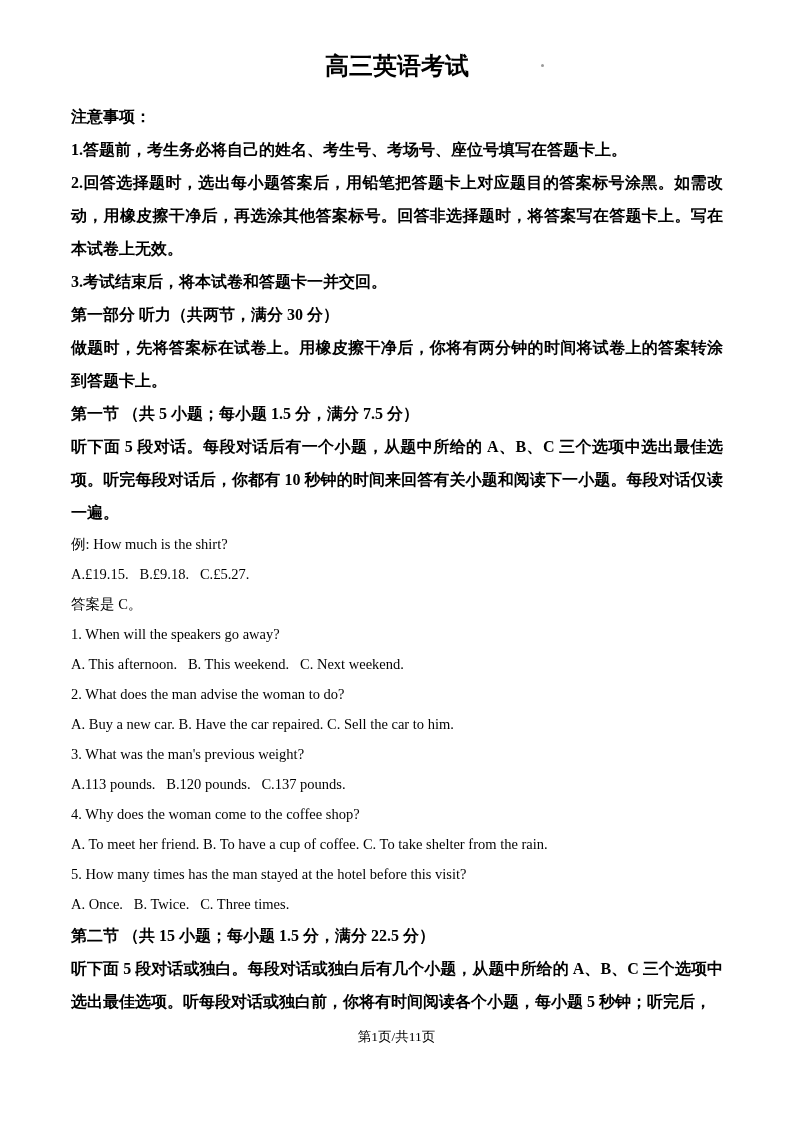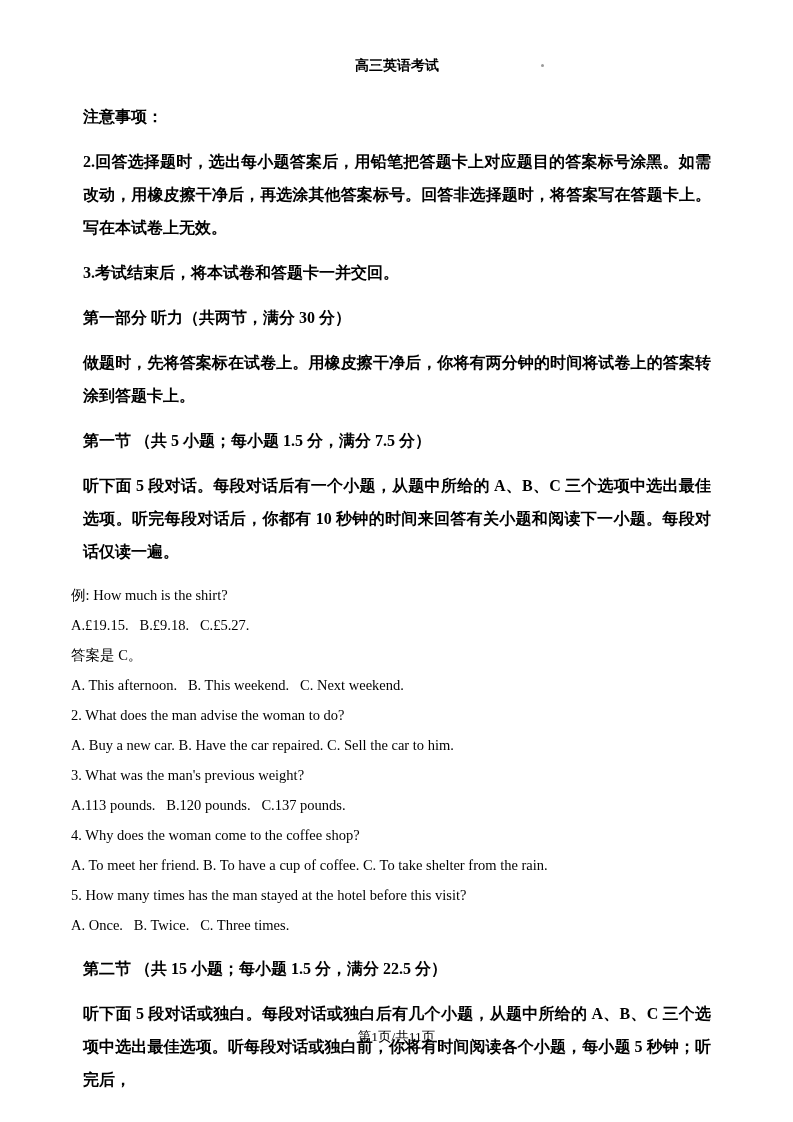--- a/index.html
+++ b/index.html
@@ -11,31 +11,31 @@
     color: #000000;
     font-family: "Liberation Serif", serif;
     overflow: hidden;
     margin: 0 auto;
   }
   .content {
     padding: 52px 70px 0 71px;
   }
   .doc-title {
     text-align: center;
-    font-size: 14px;
+    font-size: 24px;
     font-weight: bold;
     line-height: 28px;
     margin: 0 0 20px 0;
     font-family: "Liberation Serif", serif;
   }
   p.cn {
     font-size: 16px;
     font-weight: bold;
     line-height: 33px;
-    margin: 12px;
+    margin: 0;
     text-align: justify;
     font-family: "Liberation Serif", serif;
   }
   p.en {
     font-size: 14.5px;
     font-weight: normal;
     line-height: 30px;
     margin: 0;
     white-space: pre-wrap;
     font-family: "Liberation Serif", serif;
@@ -61,29 +61,31 @@
 </style>
 </head>
 <body>
 
 <div class="page">
   <span class="stray-mark"></span>
   <div class="content">
     <h1 class="doc-title">高三英语考试</h1>
     <div>
         <p class="cn">注意事项：</p>
+        <p class="cn">1.答题前，考生务必将自己的姓名、考生号、考场号、座位号填写在答题卡上。</p>
         <p class="cn">2.回答选择题时，选出每小题答案后，用铅笔把答题卡上对应题目的答案标号涂黑。如需改动，用橡皮擦干净后，再选涂其他答案标号。回答非选择题时，将答案写在答题卡上。写在本试卷上无效。</p>
         <p class="cn">3.考试结束后，将本试卷和答题卡一并交回。</p>
         <p class="cn">第一部分 听力（共两节，满分 30 分）</p>
         <p class="cn">做题时，先将答案标在试卷上。用橡皮擦干净后，你将有两分钟的时间将试卷上的答案转涂到答题卡上。</p>
         <p class="cn">第一节 （共 5 小题；每小题 1.5 分，满分 7.5 分）</p>
         <p class="cn">听下面 5 段对话。每段对话后有一个小题，从题中所给的 A、B、C 三个选项中选出最佳选项。听完每段对话后，你都有 10 秒钟的时间来回答有关小题和阅读下一小题。每段对话仅读一遍。</p>
         <p class="en">例: How much is the shirt?</p>
         <p class="en">A.£19.15.   B.£9.18.   C.£5.27.</p>
         <p class="en">答案是 C。</p>
+        <p class="en">1. When will the speakers go away?</p>
         <p class="en">A. This afternoon.   B. This weekend.   C. Next weekend.</p>
         <p class="en">2. What does the man advise the woman to do?</p>
         <p class="en">A. Buy a new car. B. Have the car repaired. C. Sell the car to him.</p>
         <p class="en">3. What was the man's previous weight?</p>
         <p class="en">A.113 pounds.   B.120 pounds.   C.137 pounds.</p>
         <p class="en">4. Why does the woman come to the coffee shop?</p>
         <p class="en">A. To meet her friend. B. To have a cup of coffee. C. To take shelter from the rain.</p>
         <p class="en">5. How many times has the man stayed at the hotel before this visit?</p>
         <p class="en">A. Once.   B. Twice.   C. Three times.</p>
         <p class="cn">第二节 （共 15 小题；每小题 1.5 分，满分 22.5 分）</p>

